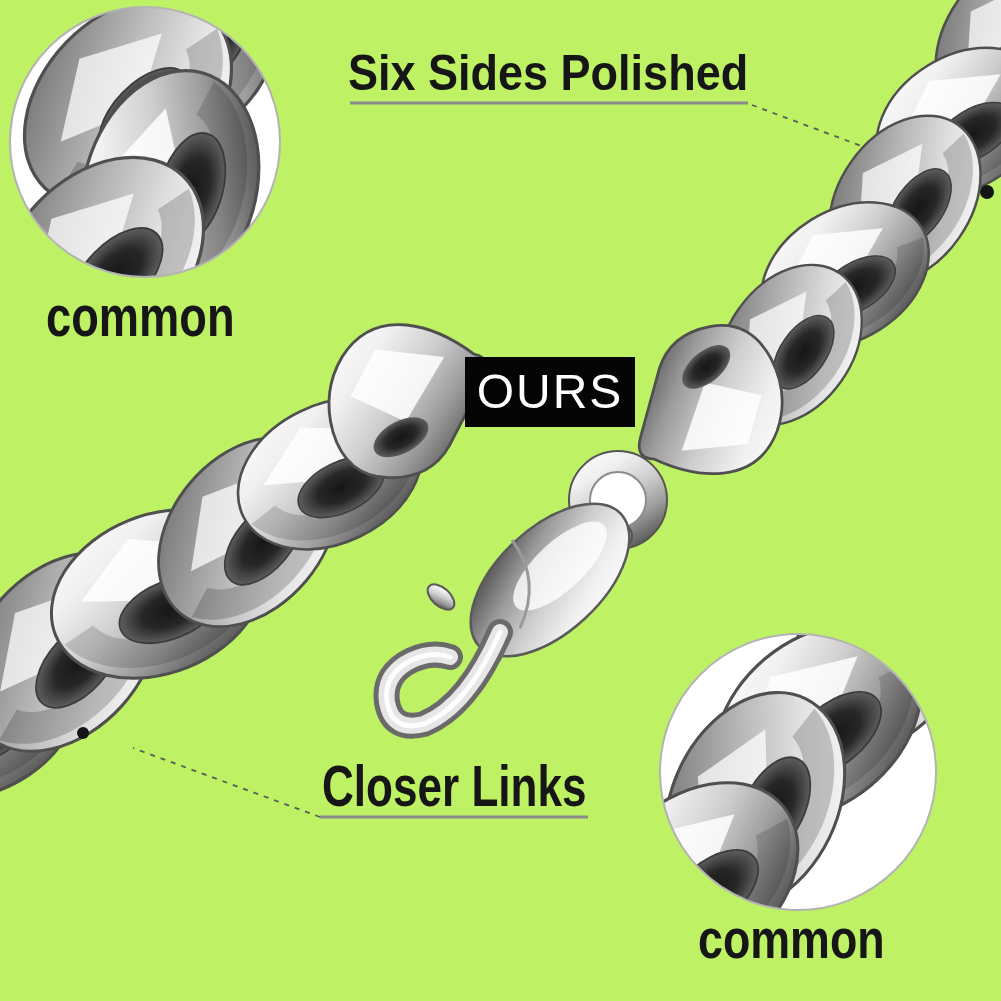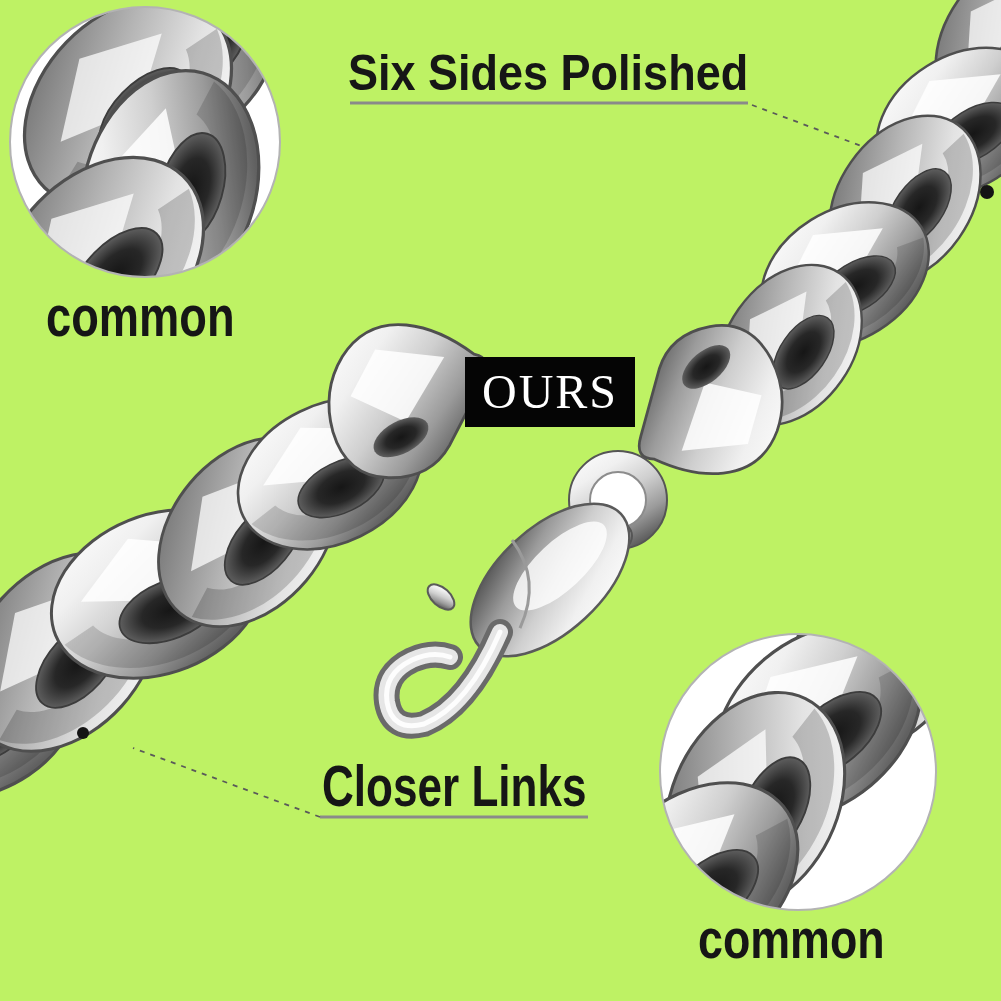--- a/index.html
+++ b/index.html
@@ -18,21 +18,21 @@
   }
   .lbl-six{left:348px;top:48px;font-size:50px;transform:scaleX(.90);}
   .lbl-common-tl{left:46px;top:287px;font-size:58px;transform:scaleX(.78);}
   .lbl-closer{left:322px;top:757px;font-size:58px;transform:scaleX(.76);}
   .lbl-common-br{left:698px;top:911px;font-size:56px;transform:scaleX(.80);}
   .badge{
     position:absolute;left:465px;top:357px;width:170px;height:70px;
     background:var(--badge-bg);display:flex;align-items:center;justify-content:center;
   }
   .badge span{
-    font-family:Liberation Serif, serif;font-size:48px;
+    font-family:Liberation Sans, sans-serif;font-size:48px;
     color:var(--badge-text);letter-spacing:2px;line-height:1;
   }
 </style>
 </head>
 <body>
 
 <div class="stage">
 
   <svg width="1001" height="1001" viewBox="0 0 1001 1001">
     <defs>

